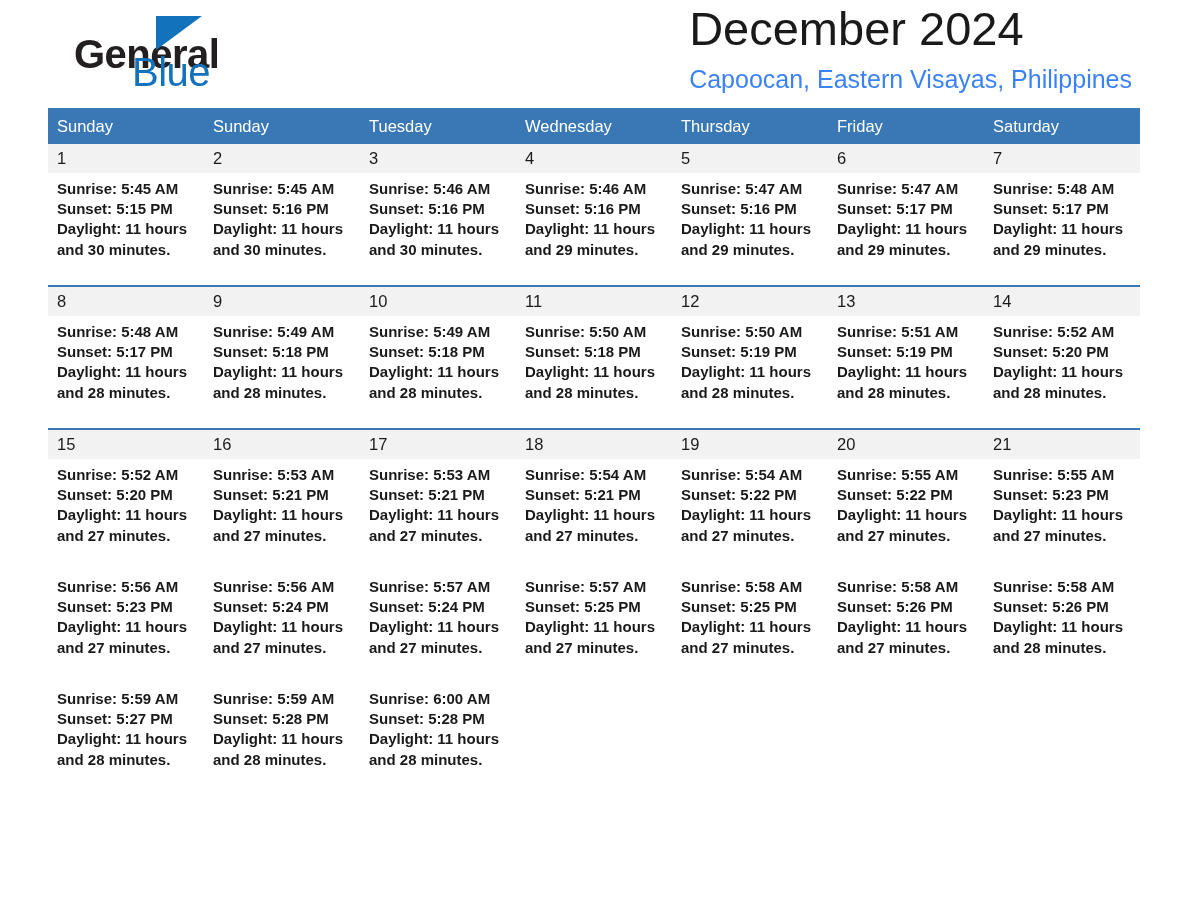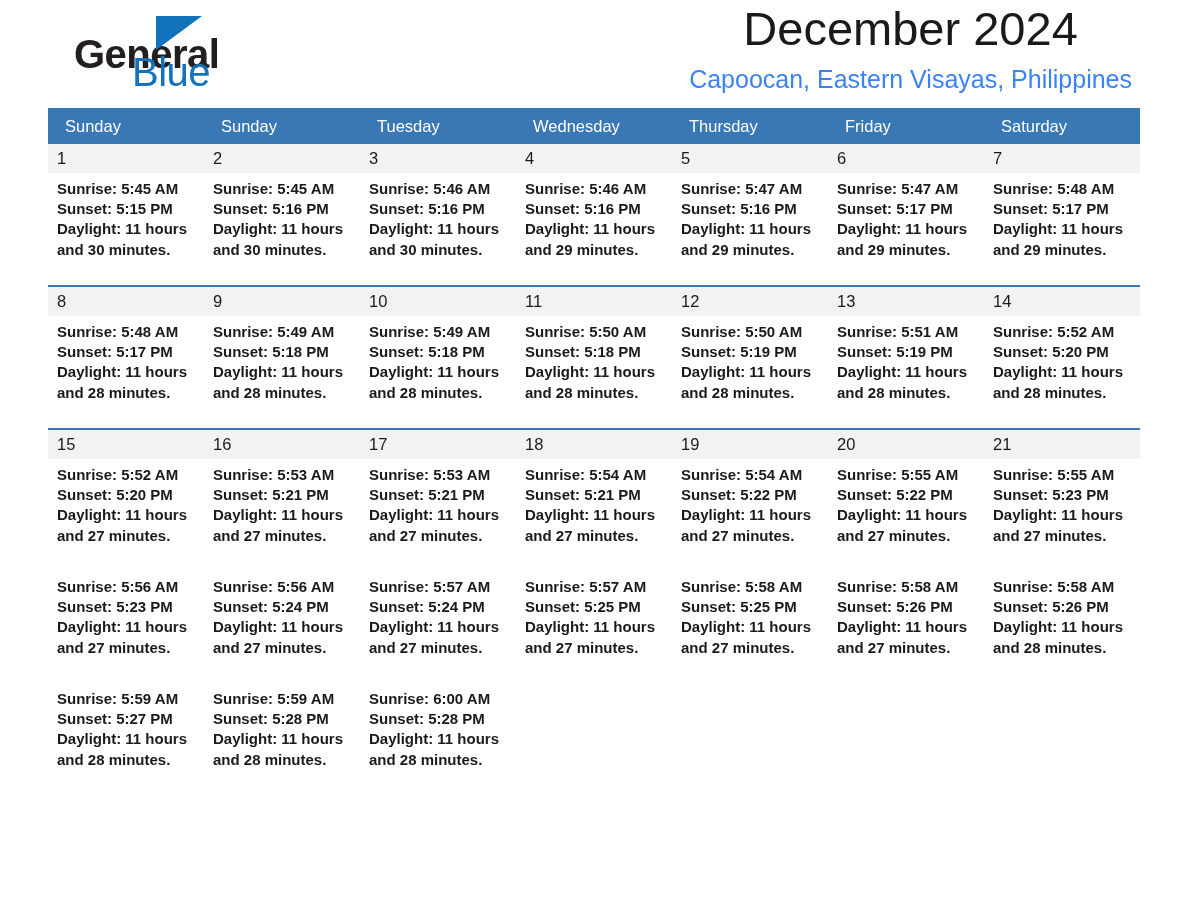--- a/index.html
+++ b/index.html
@@ -62,21 +62,21 @@
     font-size: 40px;
     line-height: 48px;
     color: #1272bb;
     letter-spacing: -0.5px;
     font-weight: 400;
   }
   .title-block {
     position: absolute;
     right: 8px;
     top: 0;
-    text-align: center;
+    text-align: left;
   }
   .month-title {
     font-size: 47px;
     line-height: 58px;
     font-weight: 400;
     color: #1a1a1a;
     white-space: nowrap;
   }
   .location-title {
     margin-top: 6px;
@@ -92,21 +92,21 @@
     width: 1092px;
     border-collapse: collapse;
     table-layout: fixed;
   }
   .cal-head th {
     background: #3a78b5;
     color: #ffffff;
     font-size: 16.5px;
     font-weight: 400;
     text-align: left;
-    padding: 8px 0 8px 17px;
+    padding: 8px 0 8px 9px;
     height: 20px;
     border: none;
   }
   .daynum-row td {
     background: #f2f2f2;
     border-top: 2px solid #3a78b5;
     font-size: 16.5px;
     color: #1a1a1a;
     padding: 5px 0 5px 9px;
     height: 18px;

